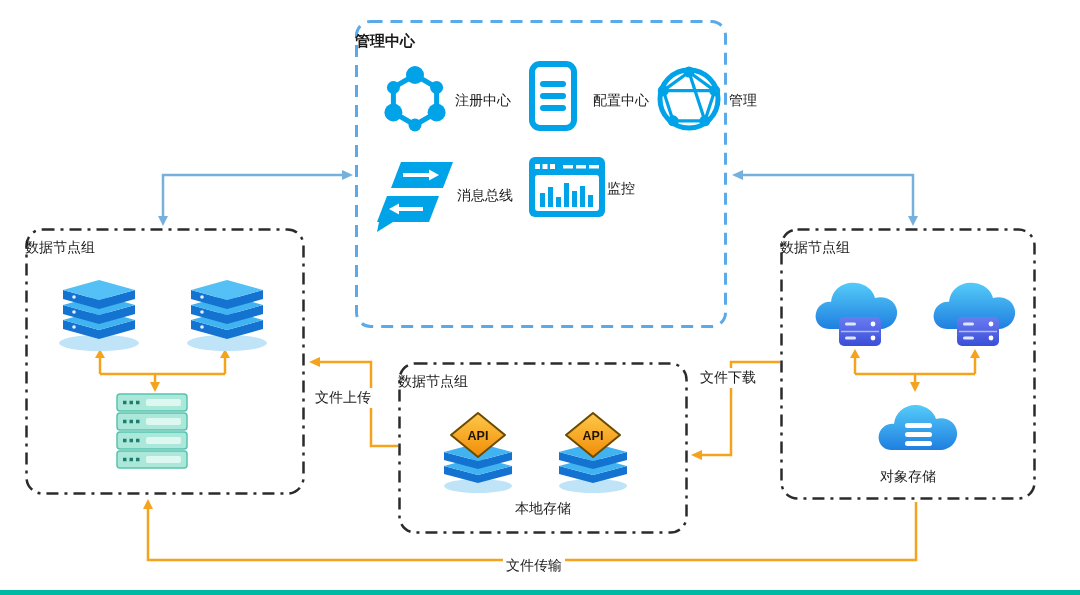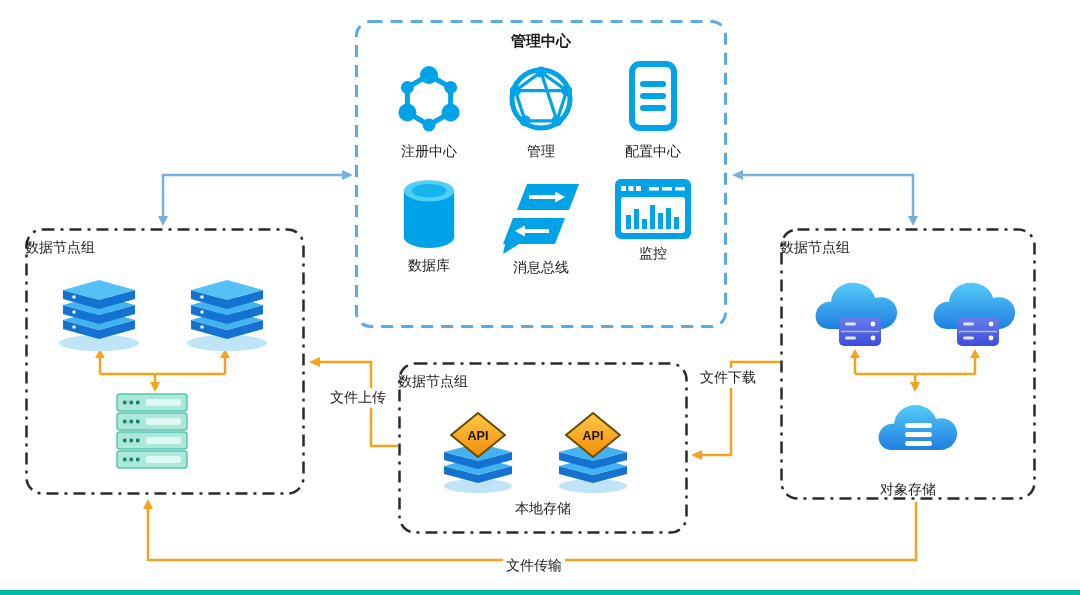--- a/index.html
+++ b/index.html
@@ -3,27 +3,27 @@
 <meta charset="utf-8">
 <style>
   html,body{margin:0;padding:0;background:#fff;}
   .canvas{
     position:relative;width:1080px;height:595px;background:#fff;overflow:hidden;
     font-family:"Liberation Sans","DejaVu Sans",sans-serif;color:#1a1a1a;
   }
   .overlay{position:absolute;left:0;top:0;width:1080px;height:595px;z-index:1;pointer-events:none;}
   .box{position:absolute;box-sizing:border-box;z-index:2;}
   .box-border{position:absolute;left:0;top:0;pointer-events:none;}
-  .box-title{position:relative;text-align:center;font-weight:bold;font-size:15px;margin-top:12px;z-index:3;}
+  .box-title{position:relative;font-weight:bold;font-size:15px;margin-top:12px;z-index:3;}
   .node-title{position:relative;text-align:left;font-weight:normal;font-size:14px;margin-top:11px;z-index:3;}
   .mgmt-grid{
     display:grid;grid-template-columns:repeat(3,1fr);row-gap:16px;
     padding:8px 18px 0;align-items:start;justify-items:center;position:relative;z-index:3;
   }
-  .mgmt-cell{display:flex;flex-direction:column;align-items:center;}
+  .mgmt-cell{display:flex;align-items:center;}
   .icon-label{font-size:14px;margin-top:4px;white-space:nowrap;}
   .abs{position:absolute;z-index:3;}
   .node-label{position:absolute;width:100%;text-align:center;font-size:14px;z-index:3;}
   .arrow-label{
     position:absolute;z-index:4;font-size:14px;background:#fff;padding:1px 3px;white-space:nowrap;
   }
   .bottom-bar{position:absolute;left:0;right:0;bottom:0;height:5px;z-index:5;}
 </style>
 </head>
 <body>
@@ -112,51 +112,43 @@
           <circle cx="61.6" cy="53.5" r="9" fill="#00a3e8"></circle>
           <circle cx="40" cy="66" r="6.5" fill="#00a3e8"></circle>
           <circle cx="18.4" cy="53.5" r="9" fill="#00a3e8"></circle>
           <circle cx="18.4" cy="28.5" r="6.5" fill="#00a3e8"></circle>
         </svg>
         <div class="icon-label">注册中心</div>
       </div>
 
       <div class="mgmt-cell">
         <svg width="80" height="80" viewBox="0 0 80 80">
+          <rect x="19" y="5" width="42" height="64" rx="8" fill="#fff" stroke="#00a3e8" stroke-width="6"></rect>
+          <line x1="30" y1="25" x2="50" y2="25" stroke="#00a3e8" stroke-width="6" stroke-linecap="round"></line>
+          <line x1="30" y1="37" x2="50" y2="37" stroke="#00a3e8" stroke-width="6" stroke-linecap="round"></line>
+          <line x1="30" y1="49" x2="50" y2="49" stroke="#00a3e8" stroke-width="6" stroke-linecap="round"></line>
+        </svg>
+        <div class="icon-label">配置中心</div>
+      </div>
+
+      <div class="mgmt-cell">
+        <svg width="80" height="80" viewBox="0 0 80 80">
           <circle cx="40" cy="40" r="29" fill="#fff" stroke="#00a3e8" stroke-width="5"></circle>
           <polygon points="40,13 65.7,31.7 55.9,61.8 24.1,61.8 14.3,31.7" fill="none" stroke="#00a3e8" stroke-width="3.2"></polygon>
           <line x1="40" y1="13" x2="55.9" y2="61.8" stroke="#00a3e8" stroke-width="3.2"></line>
           <line x1="14.3" y1="31.7" x2="65.7" y2="31.7" stroke="#00a3e8" stroke-width="3.2"></line>
           <circle cx="40" cy="13" r="5.5" fill="#00a3e8"></circle>
           <circle cx="65.7" cy="31.7" r="5.5" fill="#00a3e8"></circle>
           <circle cx="55.9" cy="61.8" r="5.5" fill="#00a3e8"></circle>
           <circle cx="24.1" cy="61.8" r="5.5" fill="#00a3e8"></circle>
           <circle cx="14.3" cy="31.7" r="5.5" fill="#00a3e8"></circle>
         </svg>
         <div class="icon-label">管理</div>
       </div>
 
-      <div class="mgmt-cell">
-        <svg width="80" height="80" viewBox="0 0 80 80">
-          <rect x="19" y="5" width="42" height="64" rx="8" fill="#fff" stroke="#00a3e8" stroke-width="6"></rect>
-          <line x1="30" y1="25" x2="50" y2="25" stroke="#00a3e8" stroke-width="6" stroke-linecap="round"></line>
-          <line x1="30" y1="37" x2="50" y2="37" stroke="#00a3e8" stroke-width="6" stroke-linecap="round"></line>
-          <line x1="30" y1="49" x2="50" y2="49" stroke="#00a3e8" stroke-width="6" stroke-linecap="round"></line>
-        </svg>
-        <div class="icon-label">配置中心</div>
-      </div>
-
-      <div class="mgmt-cell">
-        <svg width="62" height="76" viewBox="0 0 64 78">
-          <path d="M6,14 L6,62 A26,11 0 0 0 58,62 L58,14 Z" fill="#00a3e8"></path>
-          <ellipse cx="32" cy="14" rx="26" ry="11" fill="#4fd0f5"></ellipse>
-          <ellipse cx="32" cy="14" rx="18" ry="7" fill="#17b4ee"></ellipse>
-        </svg>
-        <div class="icon-label">数据库</div>
-      </div>
 
       <div class="mgmt-cell">
         <svg width="84" height="78" viewBox="0 0 84 76">
           <polygon points="28,6 80,6 70,32 18,32" fill="#00a3e8"></polygon>
           <line x1="30" y1="19" x2="56" y2="19" stroke="#fff" stroke-width="4"></line>
           <polygon points="66,19 56,13.5 56,24.5" fill="#fff"></polygon>
           <polygon points="14,40 66,40 56,66 4,66" fill="#00a3e8"></polygon>
           <polygon points="20,66 4,76 6,66" fill="#00a3e8"></polygon>
           <line x1="26" y1="53" x2="50" y2="53" stroke="#fff" stroke-width="4"></line>
           <polygon points="16,53 26,47.5 26,58.5" fill="#fff"></polygon>
@@ -300,22 +292,22 @@
       <circle cx="61" cy="66" r="2.4" fill="#fff"></circle>
     </svg>
 
     <svg class="abs" style="left:96px;top:162px;" width="84" height="72" viewBox="0 0 84 72">
       <path d="M15,60 C6,60 1,51 3,44 C5,37 12,33 18,34 C19,22 30,14 41,15 C51,16 58,22 60,29 C70,26 80,32 81,42 C82,52 74,60 64,60 Z" fill="url(#cloudGrad)"></path>
       <rect x="29" y="33" width="27" height="5" rx="2.5" fill="#fff"></rect>
       <rect x="29" y="42" width="27" height="5" rx="2.5" fill="#fff"></rect>
       <rect x="29" y="51" width="27" height="5" rx="2.5" fill="#fff"></rect>
     </svg>
 
-    <div class="node-label" style="top:240px;margin-top:13px;">对象存储</div>
+    <div class="node-label" style="top:240px;">对象存储</div>
   </div>
 
-  <div class="arrow-label" style="left:327px;top:388px;">文件上传</div>
+  <div class="arrow-label" style="left:312px;top:388px;">文件上传</div>
   <div class="arrow-label" style="left:697px;top:368px;">文件下载</div>
   <div class="arrow-label" style="left:503px;top:556px;">文件传输</div>
 
   <div class="bottom-bar" style="background:#00b9a3;"></div>
 
 </div>
 
 </body></html>

